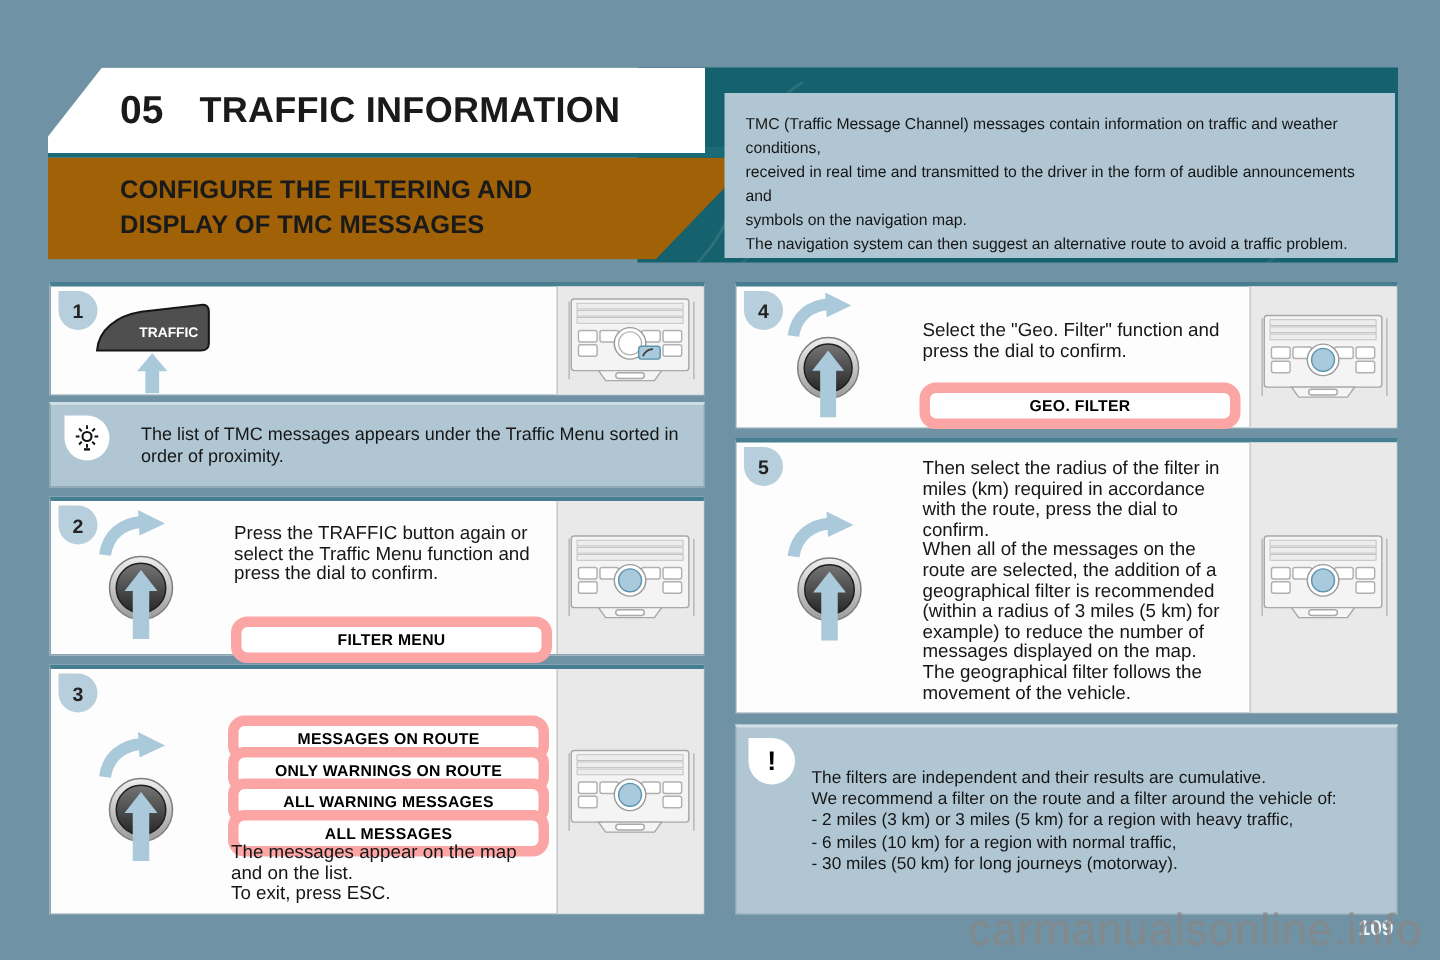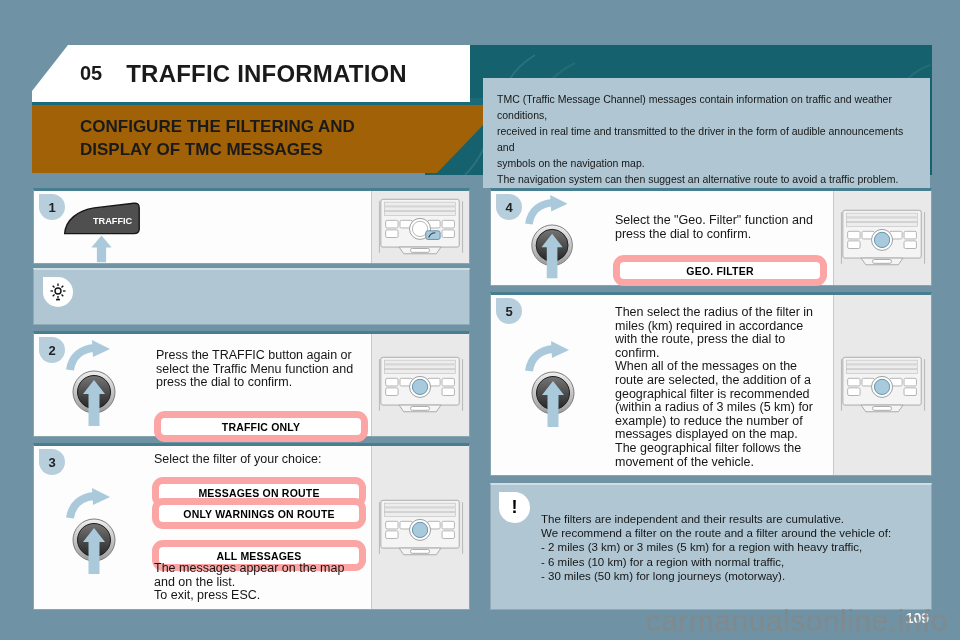--- a/index.html
+++ b/index.html
@@ -10,33 +10,33 @@
     color:#1a1a1a;
   }
   
   .teal-panel{position:absolute;left:425px;top:45px;width:507px;height:130px;background:#15616d;}
   .teal-panel svg{position:absolute;left:0;top:0;}
   .hdr1{
     position:absolute;left:32px;top:45px;width:438px;height:57px;background:#fff;
     clip-path:polygon(36px 0,100% 0,100% 100%,0 100%,0 46px);
     display:flex;align-items:center;padding-left:48px;box-sizing:border-box;z-index:3;
   }
-  .hdr1 .chap{font-size:20px;font-weight:bold;margin-right:24px;}
+  .hdr1 .chap{font-size:26px;font-weight:bold;margin-right:24px;}
   .hdr1 .title{font-size:24px;font-weight:bold;letter-spacing:.2px;}
   .teal-bar{position:absolute;left:32px;top:98px;width:451px;height:7px;background:#1b6a77;z-index:2;}
   .hdr2{
     position:absolute;left:32px;top:105px;width:455px;height:68px;background:#a16207;
     clip-path:polygon(0 0,100% 0,100% 16px,calc(100% - 50px) 100%,0 100%);
     padding:11px 0 0 48px;box-sizing:border-box;z-index:3;
     font-size:17px;font-weight:bold;line-height:1.35;white-space:pre-line;
   }
   .intro-box{
     position:absolute;left:483px;top:62px;width:447px;height:110px;background:#b0c7d3;
     padding:13px 14px;box-sizing:border-box;z-index:3;
-    font-size:10.5px;line-height:16px;white-space:pre-line;color:#161616;margin-top:16px;
+    font-size:10.5px;line-height:16px;white-space:pre-line;color:#161616;
   }
   
   .stepbox{
     position:absolute;background:#fdfdfd;box-sizing:border-box;
     border:1px solid #8aa5b2;border-top:3px solid #477f90;
   }
   .bluebox{
     position:absolute;background:#b0c7d3;box-sizing:border-box;
     border:1px solid #8fa9b6;border-top:2px solid #cfdde4;
   }
@@ -149,35 +149,37 @@
           <line x1="1.5" y1="8" x2="4" y2="8"></line>
             <line x1="14" y1="8" x2="16.5" y2="8"></line>
           <line x1="3.7" y1="2.7" x2="5.5" y2="4.5"></line>
             <line x1="12.5" y1="11.5" x2="14.3" y2="13.3"></line>
           <line x1="14.3" y1="2.7" x2="12.5" y2="4.5"></line>
             <line x1="5.5" y1="11.5" x2="3.7" y2="13.3"></line>
         </g>
         <rect x="7" y="15.8" width="4" height="1.6" fill="#111"></rect>
       </svg>
     </div>
+    <div class="notetext" style="left:60px;top:12px;width:372px;">The list of TMC messages appears under the Traffic Menu sorted in
+order of proximity.</div>
   </div>
 
   <div class="stepbox" style="left:33px;top:331px;width:437px;height:106px;">
     <div class="badge">2</div>
     <svg class="graphic" style="left:26px;top:6px;" width="74" height="92" viewBox="0 0 74 92">
       <path d="M10 30 C12 16 22 9 34 8" stroke="#aac9db" stroke-width="8" fill="none"></path>
       <polygon points="32,0 50,9 33,17" fill="#aac9db"></polygon>
       <circle cx="34" cy="52" r="21" fill="url(#ringGrad)" stroke="#7e7e7e"></circle>
       <circle cx="34" cy="52" r="16.5" fill="url(#knobGrad)" stroke="#1f1f1f"></circle>
       <polygon points="34,40 45,54 39.5,54 39.5,86 28.5,86 28.5,54 23,54" fill="#aac9db"></polygon>
     </svg>
     <div class="itext" style="left:122px;top:15px;width:235px;">Press the TRAFFIC button again or
 select the Traffic Menu function and
 press the dial to confirm.</div>
-    <div class="pill" style="left:120px;top:77px;width:200px;">TRAFFIC ONLY</div>
+    <div class="pill" style="left:120px;top:77px;width:200px;">FILTER MENU</div>
     <div class="radio-area">
       <svg width="86" height="62" viewBox="0 0 90 62">
         <line x1="1.5" y1="4" x2="1.5" y2="58" stroke="#b5b5b5"></line>
           <line x1="88.5" y1="4" x2="88.5" y2="58" stroke="#b5b5b5"></line>
         <rect x="3" y="2" width="82" height="50" rx="2" fill="#f4f4f4" stroke="#a8a8a8"></rect>
         <rect x="7" y="5" width="74" height="4" fill="#ededed" stroke="#bcbcbc" stroke-width="0.6"></rect>
         <rect x="7" y="10" width="74" height="4" fill="#ededed" stroke="#bcbcbc" stroke-width="0.6"></rect>
         <rect x="7" y="15" width="74" height="4" fill="#ededed" stroke="#bcbcbc" stroke-width="0.6"></rect>
         <rect x="8" y="24" width="13" height="8" rx="1.5" fill="#fff" stroke="#b0b0b0"></rect>
         <rect x="23" y="24" width="13" height="8" rx="1.5" fill="#fff" stroke="#b0b0b0"></rect>
@@ -195,23 +197,23 @@
 
   <div class="stepbox" style="left:33px;top:443px;width:437px;height:167px;">
     <div class="badge">3</div>
     <svg class="graphic" style="left:26px;top:42px;" width="74" height="92" viewBox="0 0 74 92">
       <path d="M10 30 C12 16 22 9 34 8" stroke="#aac9db" stroke-width="8" fill="none"></path>
       <polygon points="32,0 50,9 33,17" fill="#aac9db"></polygon>
       <circle cx="34" cy="52" r="21" fill="url(#ringGrad)" stroke="#7e7e7e"></circle>
       <circle cx="34" cy="52" r="16.5" fill="url(#knobGrad)" stroke="#1f1f1f"></circle>
       <polygon points="34,40 45,54 39.5,54 39.5,86 28.5,86 28.5,54 23,54" fill="#aac9db"></polygon>
     </svg>
-    <div class="itext" style="left:120px;top:7px;width:240px;">Select the filter of your choice:</div>
     <div class="pill" style="left:118px;top:31px;width:200px;">MESSAGES ON ROUTE</div>
     <div class="pill" style="left:118px;top:52px;width:200px;">ONLY WARNINGS ON ROUTE</div>
+    <div class="pill" style="left:118px;top:73px;width:200px;">ALL WARNING MESSAGES</div>
     <div class="pill" style="left:118px;top:94px;width:200px;">ALL MESSAGES</div>
     <div class="itext" style="left:120px;top:116px;width:240px;">The messages appear on the map
 and on the list.
 To exit, press ESC.</div>
     <div class="radio-area">
       <svg width="86" height="62" viewBox="0 0 90 62">
         <line x1="1.5" y1="4" x2="1.5" y2="58" stroke="#b5b5b5"></line>
           <line x1="88.5" y1="4" x2="88.5" y2="58" stroke="#b5b5b5"></line>
         <rect x="3" y="2" width="82" height="50" rx="2" fill="#f4f4f4" stroke="#a8a8a8"></rect>
         <rect x="7" y="5" width="74" height="4" fill="#ededed" stroke="#bcbcbc" stroke-width="0.6"></rect>

